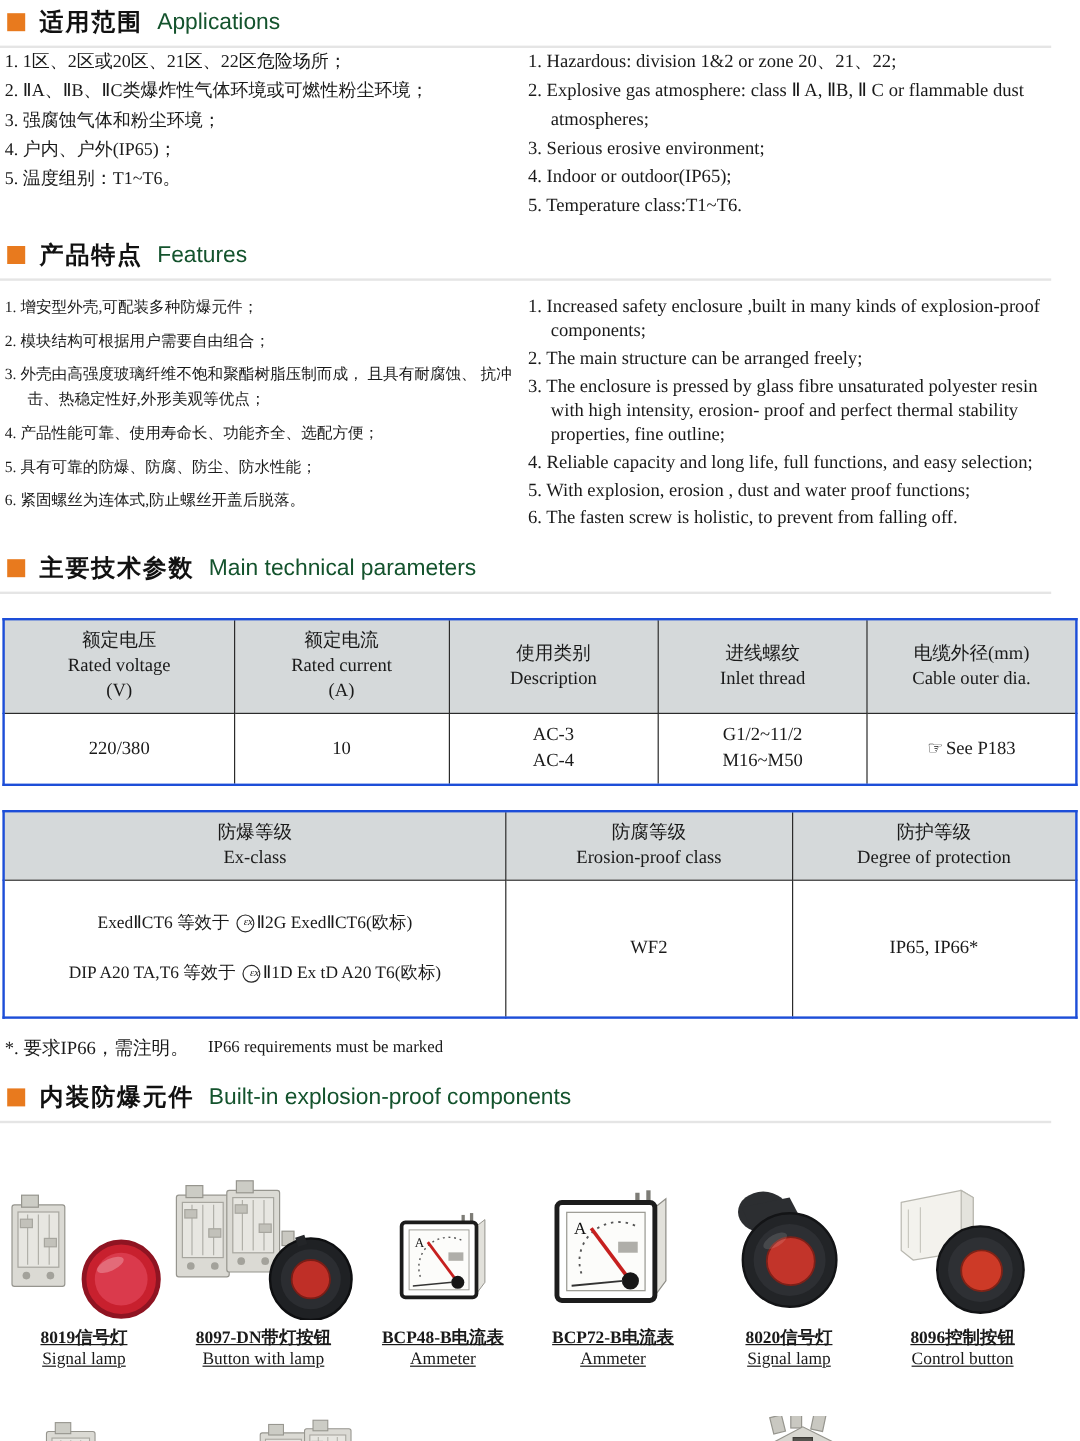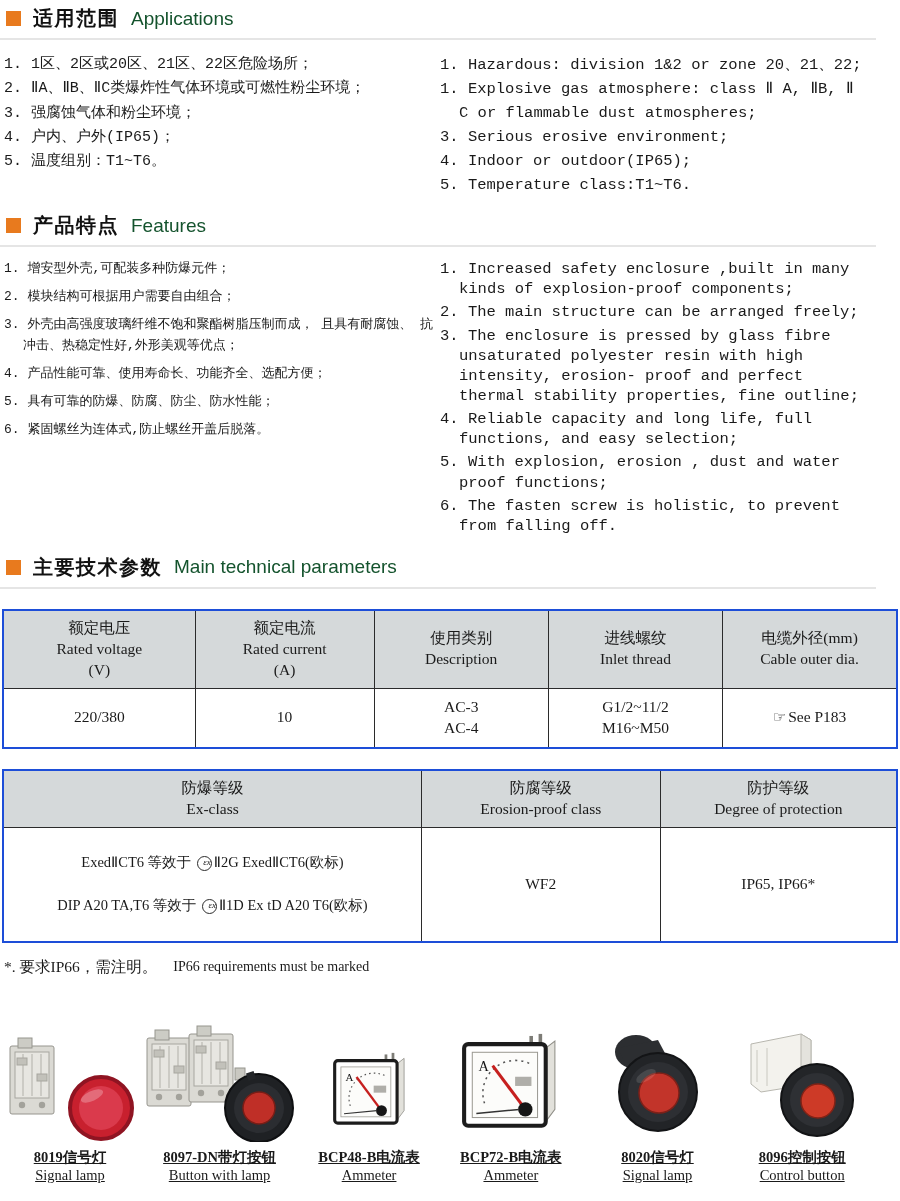--- a/index.html
+++ b/index.html
@@ -11,21 +11,21 @@
 
   
   .sec-head{display:flex;align-items:center;gap:12px;padding:5px 0 6px 6px;
     border-bottom:2px solid #e5e5e5;}
   .bullet{width:15px;height:15px;background:#e87a1e;flex:0 0 auto;}
   .sec-head .zh{font-family:"Liberation Sans",sans-serif;font-weight:bold;font-size:20px;
     letter-spacing:1.5px;color:#111;}
   .sec-head .en{font-family:"Liberation Sans",sans-serif;font-size:19px;color:#14532d;}
 
   
-  .two-col{display:flex;padding:13px 0 10px 4px;font-family:Liberation Mono, monospace;}
+  .two-col{display:flex;padding:0 0 10px 4px;}
   .col{width:50%;box-sizing:border-box;padding-right:6px;}
   .li{padding-left:19px;text-indent:-19px;}
   .app .zh-col .li{font-size:15px;line-height:1.62;}
   .app .en-col .li{font-size:15.5px;line-height:1.55;}
   .feat{padding-top:12px;}
   .feat .zh-col .li{font-size:13px;line-height:1.55;margin-bottom:8px;}
   .feat .en-col .li{font-size:15.5px;line-height:1.3;margin-bottom:3px;}
 
   
   table{border-collapse:collapse;table-layout:fixed;width:896px;margin:0 2px;}
@@ -123,21 +123,21 @@
     <div class="two-col app">
       <div class="col zh-col">
         <div class="li">1. 1区、2区或20区、21区、22区危险场所；</div>
         <div class="li">2. ⅡA、ⅡB、ⅡC类爆炸性气体环境或可燃性粉尘环境；</div>
         <div class="li">3. 强腐蚀气体和粉尘环境；</div>
         <div class="li">4. 户内、户外(IP65)；</div>
         <div class="li">5. 温度组别：T1~T6。</div>
       </div>
       <div class="col en-col">
         <div class="li">1. Hazardous: division 1&amp;2 or zone 20、21、22;</div>
-        <div class="li">1. Explosive gas atmosphere: class Ⅱ A, ⅡB, Ⅱ C or flammable dust atmospheres;</div>
+        <div class="li">2. Explosive gas atmosphere: class Ⅱ A, ⅡB, Ⅱ C or flammable dust atmospheres;</div>
         <div class="li">3. Serious erosive environment;</div>
         <div class="li">4. Indoor or outdoor(IP65);</div>
         <div class="li">5. Temperature class:T1~T6.</div>
       </div>
     </div>
   </section>
 
   <section>
     <div class="sec-head">
       <span class="bullet"></span>
@@ -236,20 +236,25 @@
       </tbody>
     </table>
 
     <div class="note">
       <span class="nzh">*. 要求IP66，需注明。</span>
       <span class="nen">IP66 requirements must be marked</span>
     </div>
   </section>
 
   <section>
+    <div class="sec-head" style="margin-top:12px;">
+      <span class="bullet"></span>
+      <span class="zh">内装防爆元件</span>
+      <span class="en">Built-in explosion-proof components</span>
+    </div>
 
     <div class="prod-row row1">
 
       <div class="product" style="width:140px">
         <div class="img-box">
           <svg width="132" height="118" viewBox="0 0 132 118">
             <use href="#cblock" x="6" y="14"></use>
             <circle cx="97" cy="84" r="31" fill="#c8202e" stroke="#8f1422" stroke-width="4"></circle>
             <circle cx="97" cy="84" r="22" fill="#da3a4c"></circle>
             <ellipse cx="88" cy="72" rx="12" ry="5" fill="#ffffff" opacity="0.25" transform="rotate(-25 88 72)"></ellipse>

